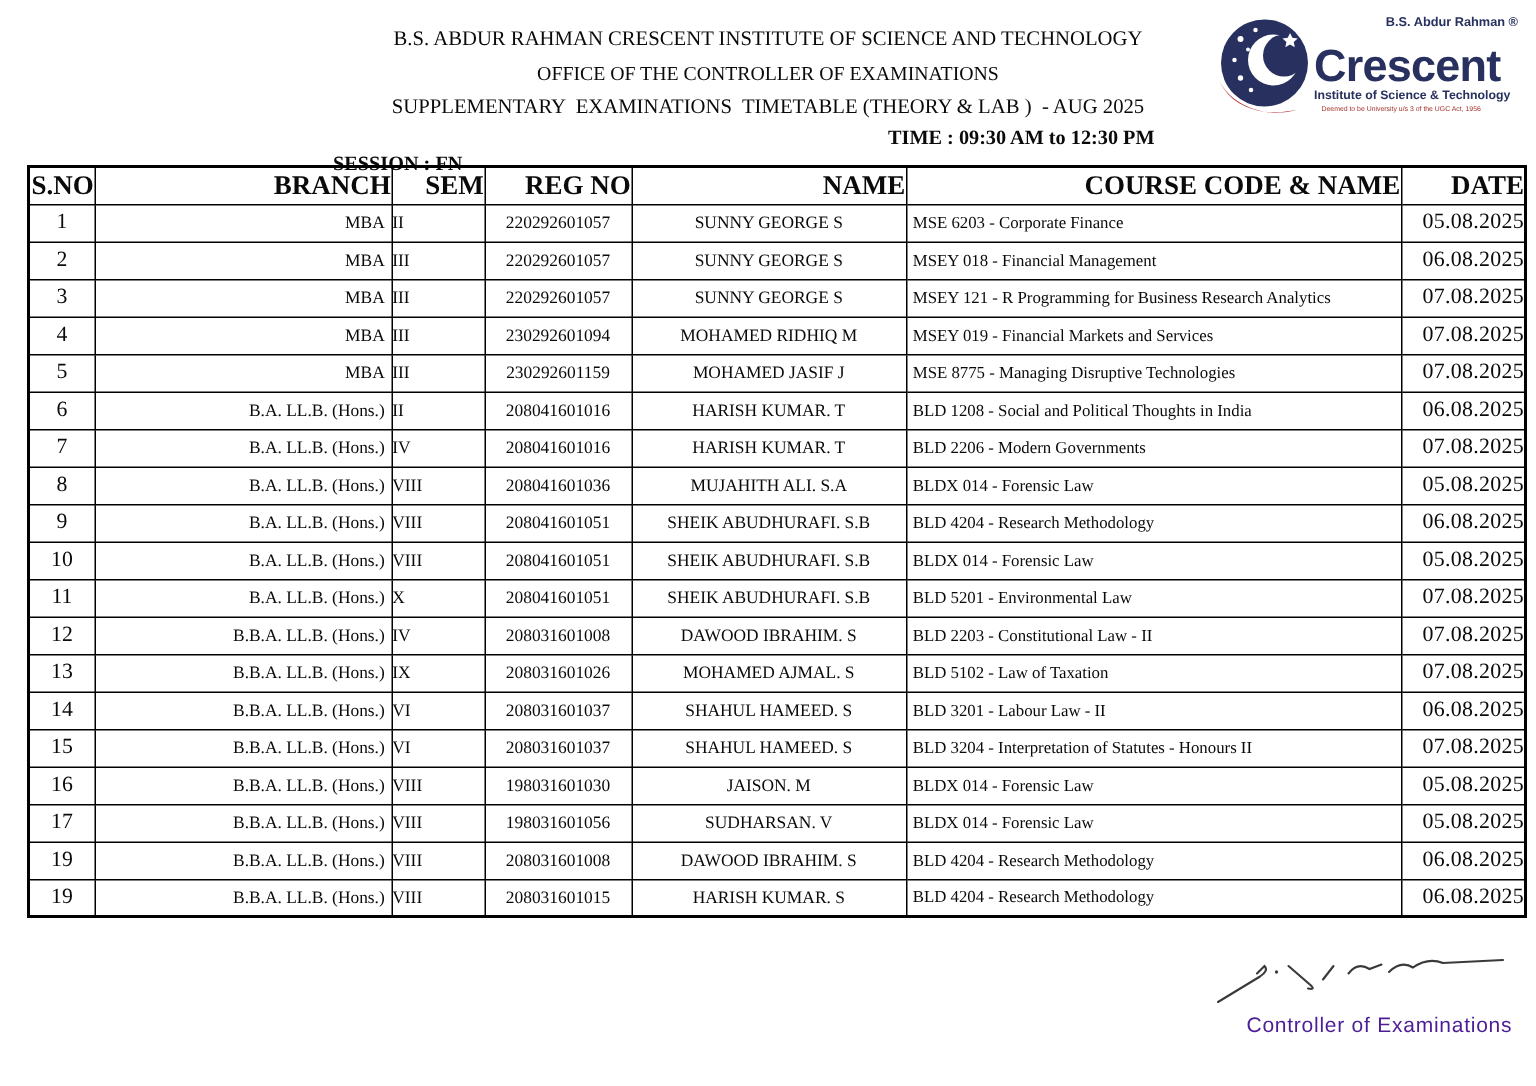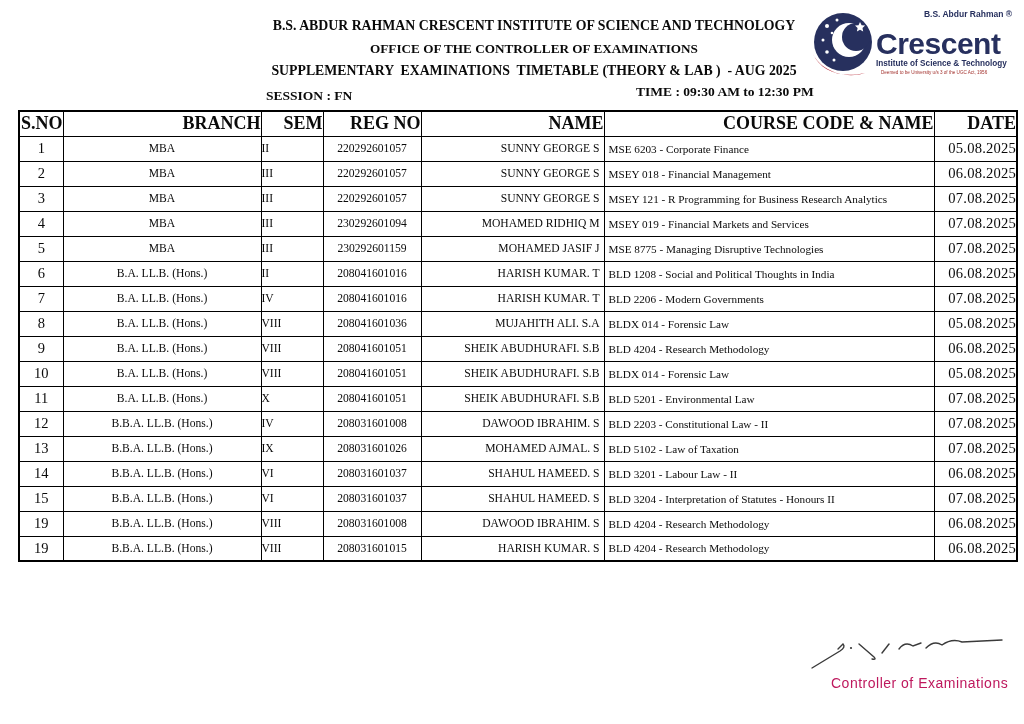--- a/index.html
+++ b/index.html
@@ -1,57 +1,57 @@
 <!DOCTYPE html>
 <html><head>
 <meta charset="utf-8">
 <style>
   * { margin:0; padding:0; box-sizing:border-box; }
   html,body { background:#ffffff; }
   body { font-family:"Liberation Serif", serif; color:#0a0a0a; }
-  #page { position:relative; width:1024px; height:724px; background:#fff; overflow:hidden;padding-left:44px; }
-
-  .title-block { padding-top:15px; text-align:center; font-weight:bold; }
+  #page { position:relative; width:1024px; height:724px; background:#fff; overflow:hidden; }
+
+  .title-block { padding-top:15px; text-align:center; font-weight:normal; }
   .title-line { line-height:22.5px; white-space:pre; }
   .title-line1 { font-size:13.8px; }
   .title-line2 { font-size:13.2px; }
   .title-line3 { font-size:13.8px; }
 
   .session-row { position:relative; height:22px; margin-top:1px; font-weight:bold; font-size:13.5px; }
-  .session-label { position:absolute; left:222px; top:4px; }
+  .session-label { position:absolute; left:222px; top:17px; }
   .time-label   { position:absolute; left:592px; top:0; }
 
   .logo { position:absolute; left:810px; top:6px; width:206px; height:76px; }
 
   table.timetable {
     position:absolute; left:18px; top:110px; width:998px;
     border-collapse:collapse; table-layout:fixed;
     border:2.5px solid #000;
   }
   .timetable th, .timetable td {
     border:1.7px solid #000;
     height:25px;
     overflow:hidden; white-space:nowrap;
     vertical-align:middle;
   }
   .timetable th { font-size:18px; font-weight:bold; text-align:right; }
   .timetable td { font-size:11.6px; padding:0 4px; }
   td.col-sno   { text-align:center; font-size:14.5px; padding:0; }
-  td.col-branch{ text-align:center;margin-top:24px; }
+  td.col-branch{ text-align:right;margin-top:24px; }
   td.col-sem   { font-size:11.6px; padding:0; }
   td.col-regno { text-align:center; padding:0; }
-  td.col-name  { text-align:right; }
+  td.col-name  { text-align:center; }
   td.col-course{ text-align:left; font-size:11.2px;margin-top:15px; }
   td.col-date  { text-align:right; font-size:14.6px; padding:0; letter-spacing:0.2px; }
 
   .signature { position:absolute; left:806px; top:636px; width:205px; height:38px; }
   .signatory {
     position:absolute; left:831px; top:675px;
     font-family:"Liberation Sans", sans-serif;
-    font-size:14px; color:#be185d; letter-spacing:0.5px;
+    font-size:14px; color:#4c1d95; letter-spacing:0.5px;
   }
 </style>
 </head>
 <body>
 
 <div id="page">
 
   <svg class="logo" viewBox="0 0 206 76" xmlns="http://www.w3.org/2000/svg">
     <g>
       <circle cx="33" cy="36" r="29" fill="#27305e"></circle>
@@ -234,20 +234,38 @@
         <tr>
           <td class="col-sno">15</td>
           <td class="col-branch">B.B.A. LL.B. (Hons.)</td>
           <td class="col-sem">VI</td>
           <td class="col-regno">208031601037</td>
           <td class="col-name">SHAHUL HAMEED. S</td>
           <td class="col-course">BLD 3204 - Interpretation of Statutes - Honours II</td>
           <td class="col-date">07.08.2025</td>
         </tr>
         <tr>
+          <td class="col-sno">16</td>
+          <td class="col-branch">B.B.A. LL.B. (Hons.)</td>
+          <td class="col-sem">VIII</td>
+          <td class="col-regno">198031601030</td>
+          <td class="col-name">JAISON. M</td>
+          <td class="col-course">BLDX 014 - Forensic Law</td>
+          <td class="col-date">05.08.2025</td>
+        </tr>
+        <tr>
+          <td class="col-sno">17</td>
+          <td class="col-branch">B.B.A. LL.B. (Hons.)</td>
+          <td class="col-sem">VIII</td>
+          <td class="col-regno">198031601056</td>
+          <td class="col-name">SUDHARSAN. V</td>
+          <td class="col-course">BLDX 014 - Forensic Law</td>
+          <td class="col-date">05.08.2025</td>
+        </tr>
+        <tr>
           <td class="col-sno">19</td>
           <td class="col-branch">B.B.A. LL.B. (Hons.)</td>
           <td class="col-sem">VIII</td>
           <td class="col-regno">208031601008</td>
           <td class="col-name">DAWOOD IBRAHIM. S</td>
           <td class="col-course">BLD 4204 - Research Methodology</td>
           <td class="col-date">06.08.2025</td>
         </tr>
         <tr>
           <td class="col-sno">19</td>

